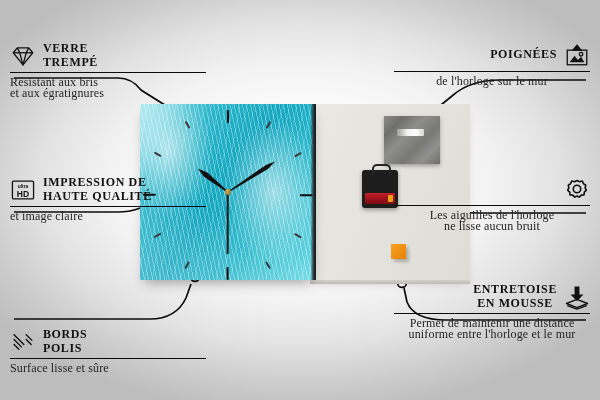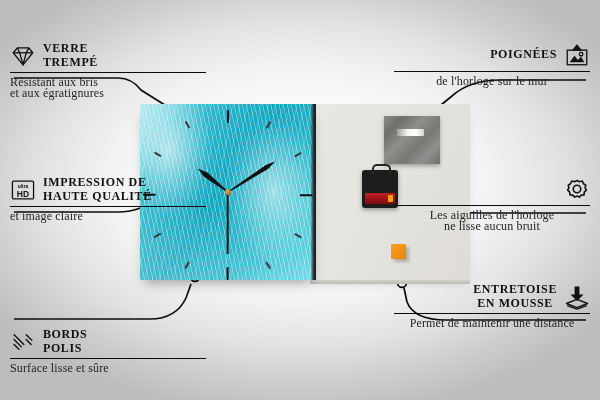--- a/index.html
+++ b/index.html
@@ -321,16 +321,17 @@
         <path d="M4 26.5 L16 31 L28 26.5" fill="none" stroke="#111" stroke-width="1.7" stroke-linejoin="round"></path>
       </svg>
       <div class="f-title">
         <div>ENTRETOISE</div>
         <div>EN MOUSSE</div>
       </div>
     </div>
     <div class="rule"></div>
     <div class="f-sub">
       <div>Permet de maintenir une distance</div>
+      <div>uniforme entre l'horloge et le mur</div>
     </div>
   </div>
 
 </div>
 
 </body></html>

